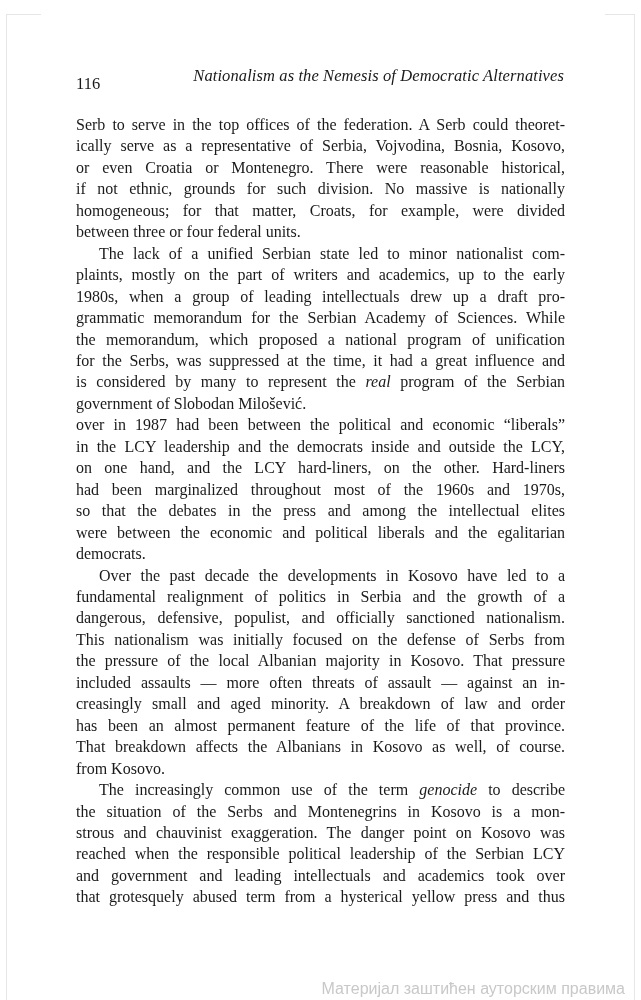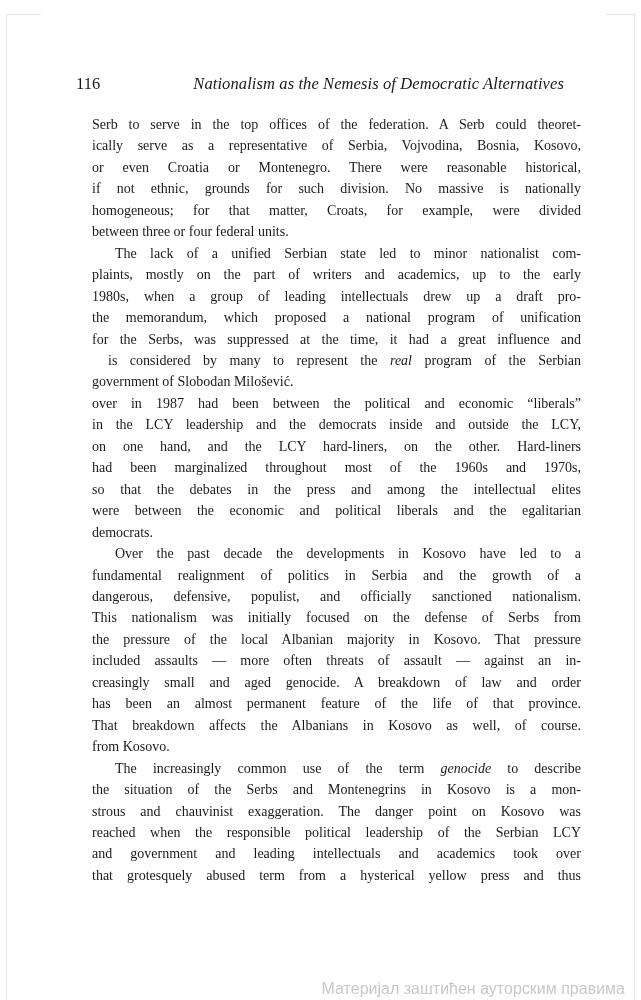--- a/index.html
+++ b/index.html
@@ -57,30 +57,30 @@
   }
   .page-number {
     position: absolute;
     left: 0;
     top: 8px;
     font-weight: normal;
   }
   .running-title {
     position: absolute;
     right: 0;
-    top: 8px;
+    top: 0;
     font-style: italic;
     letter-spacing: 0.1px;
   }
   .text-block {
     position: absolute;
-    left: 92px;
+    left: 76px;
     top: 114px;
     width: 489px;
-    font-size: 14px;
+    font-size: 16px;
     line-height: 21.45px;
     text-align: justify;
     hyphens: manual;
   }
   .line {
     display: block;
     text-align: justify;
     text-align-last: justify;
     white-space: nowrap;
   }
@@ -116,38 +116,39 @@
 <div class="text-block" id="text-block">
     <span class="line">Serb to serve in the top offices of the federation. A Serb could theoret-</span>
     <span class="line">ically serve as a representative of Serbia, Vojvodina, Bosnia, Kosovo,</span>
     <span class="line">or even Croatia or Montenegro. There were reasonable historical,</span>
     <span class="line">if not ethnic, grounds for such division. No massive is nationally</span>
     <span class="line">homogeneous; for that matter, Croats, for example, were divided</span>
     <span class="line last">between three or four federal units.</span>
     <span class="line indent">The lack of a unified Serbian state led to minor nationalist com-</span>
     <span class="line">plaints, mostly on the part of writers and academics, up to the early</span>
     <span class="line">1980s, when a group of leading intellectuals drew up a draft pro-</span>
+    <span class="line">grammatic memorandum for the Serbian Academy of Sciences. While</span>
     <span class="line">the memorandum, which proposed a national program of unification</span>
     <span class="line">for the Serbs, was suppressed at the time, it had a great influence and</span>
-    <span class="line" style="white-space: pre; margin-left: 16px;"><span>is considered by many to represent the </span><em>real</em><span> program of the Serbian</span></span>
+    <span class="line" style="white-space: pre;"><span>is considered by many to represent the </span><em>real</em><span> program of the Serbian</span></span>
     <span class="line last">government of Slobodan Milošević.</span>
     <span class="line">over in 1987 had been between the political and economic “liberals”</span>
     <span class="line">in the LCY leadership and the democrats inside and outside the LCY,</span>
     <span class="line">on one hand, and the LCY hard-liners, on the other. Hard-liners</span>
     <span class="line">had been marginalized throughout most of the 1960s and 1970s,</span>
     <span class="line">so that the debates in the press and among the intellectual elites</span>
     <span class="line">were between the economic and political liberals and the egalitarian</span>
     <span class="line last">democrats.</span>
     <span class="line indent">Over the past decade the developments in Kosovo have led to a</span>
     <span class="line">fundamental realignment of politics in Serbia and the growth of a</span>
     <span class="line">dangerous, defensive, populist, and officially sanctioned nationalism.</span>
     <span class="line">This nationalism was initially focused on the defense of Serbs from</span>
     <span class="line">the pressure of the local Albanian majority in Kosovo. That pressure</span>
     <span class="line">included assaults — more often threats of assault — against an in-</span>
-    <span class="line">creasingly small and aged genocide. A breakdown of law and order</span>
+    <span class="line">creasingly small and aged minority. A breakdown of law and order</span>
     <span class="line">has been an almost permanent feature of the life of that province.</span>
     <span class="line">That breakdown affects the Albanians in Kosovo as well, of course.</span>
     <span class="line last">from Kosovo.</span>
     <span class="line indent" style="white-space: pre;"><span>The increasingly common use of the term </span><em>genocide</em><span> to describe</span></span>
     <span class="line">the situation of the Serbs and Montenegrins in Kosovo is a mon-</span>
     <span class="line">strous and chauvinist exaggeration. The danger point on Kosovo was</span>
     <span class="line">reached when the responsible political leadership of the Serbian LCY</span>
     <span class="line">and government and leading intellectuals and academics took over</span>
     <span class="line">that grotesquely abused term from a hysterical yellow press and thus</span>
   </div>

